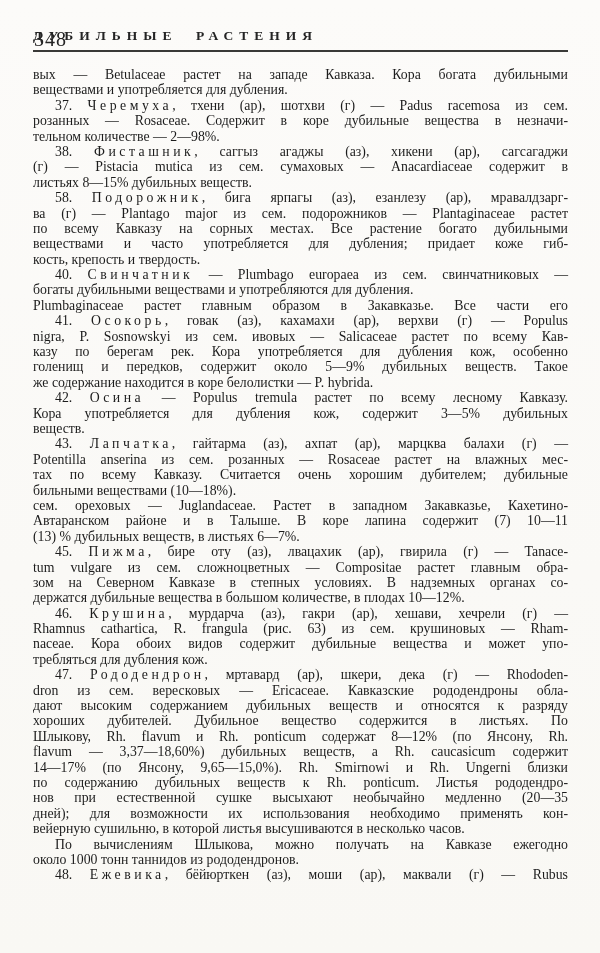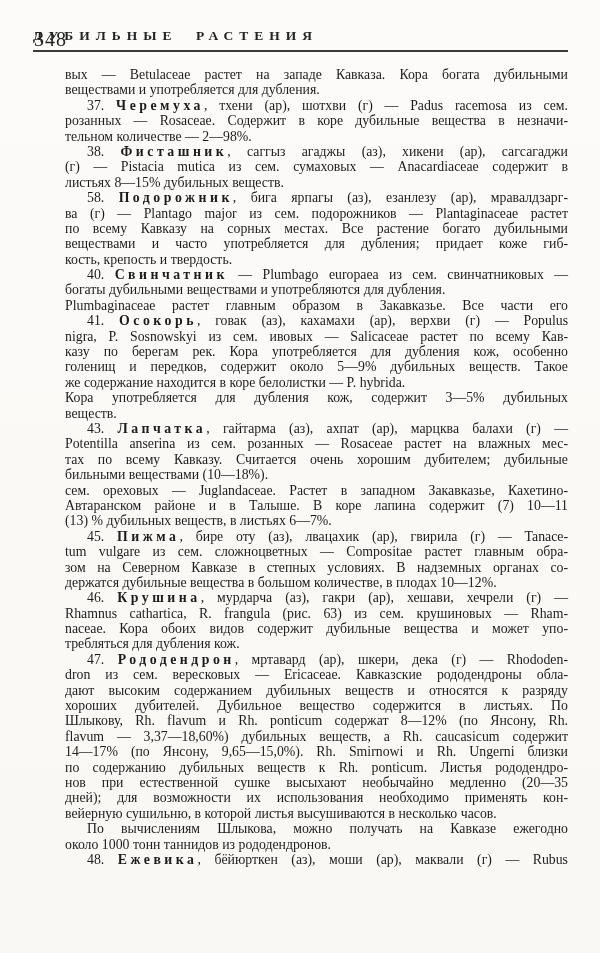--- a/index.html
+++ b/index.html
@@ -50,29 +50,28 @@
     margin-top: 15px;
     font-size: 13.8px;
     line-height: 15.4px;
   }
   .para { margin: 0; padding: 0; }
   .line {
     height: 15.4px;
     white-space: nowrap;
     overflow: visible;
     text-align: left;
-    margin-left: 32px;
   }
   .line.just {
     white-space: normal;
     text-align: justify;
     text-align-last: justify;
   }
   .line.indent { text-indent: 22px; }
-  .sp { letter-spacing: 3.5px; font-weight: bold; }
+  .sp { letter-spacing: 3.5px; }
 </style>
 </head>
 <body>
 
 <div class="page">
   <header class="page-header">
     <span class="page-num">348</span>
     <span class="running-title">ДУБИЛЬНЫЕ РАСТЕНИЯ</span>
   </header>
   <hr class="header-rule">
@@ -104,20 +103,21 @@
         <div class="line just"><span>Plumbaginaceae растет главным образом в Закавказье. Все части его</span></div>
       </div>
       <div class="para">
         <div class="line just indent"><span>41. </span><span class="sp">Осокорь</span><span>, говак (аз), кахамахи (ар), верхви (г) — Populus</span></div>
         <div class="line just"><span>nigra, P. Sosnowskyi из сем. ивовых — Salicaceae растет по всему Кав-</span></div>
         <div class="line just"><span>казу по берегам рек. Кора употребляется для дубления кож, особенно</span></div>
         <div class="line just"><span>голенищ и передков, содержит около 5—9% дубильных веществ. Такое</span></div>
         <div class="line"><span>же содержание находится в коре белолистки — P. hybrida.</span></div>
       </div>
       <div class="para">
+        <div class="line just indent"><span>42. </span><span class="sp">Осина</span><span> — Populus tremula растет по всему лесному Кавказу.</span></div>
         <div class="line just"><span>Кора употребляется для дубления кож, содержит 3—5% дубильных</span></div>
         <div class="line"><span>веществ.</span></div>
       </div>
       <div class="para">
         <div class="line just indent"><span>43. </span><span class="sp">Лапчатка</span><span>, гайтарма (аз), ахпат (ар), марцква балахи (г) —</span></div>
         <div class="line just"><span>Potentilla anserina из сем. розанных — Rosaceae растет на влажных мес-</span></div>
         <div class="line just"><span>тах по всему Кавказу. Считается очень хорошим дубителем; дубильные</span></div>
         <div class="line"><span>бильными веществами (10—18%).</span></div>
       </div>
       <div class="para">

